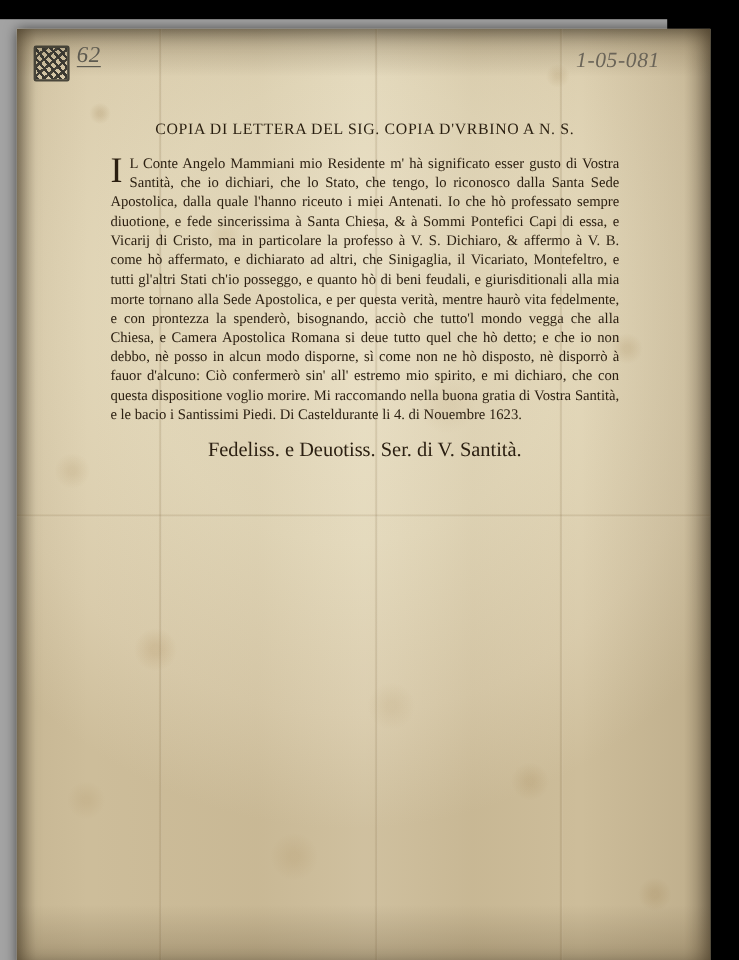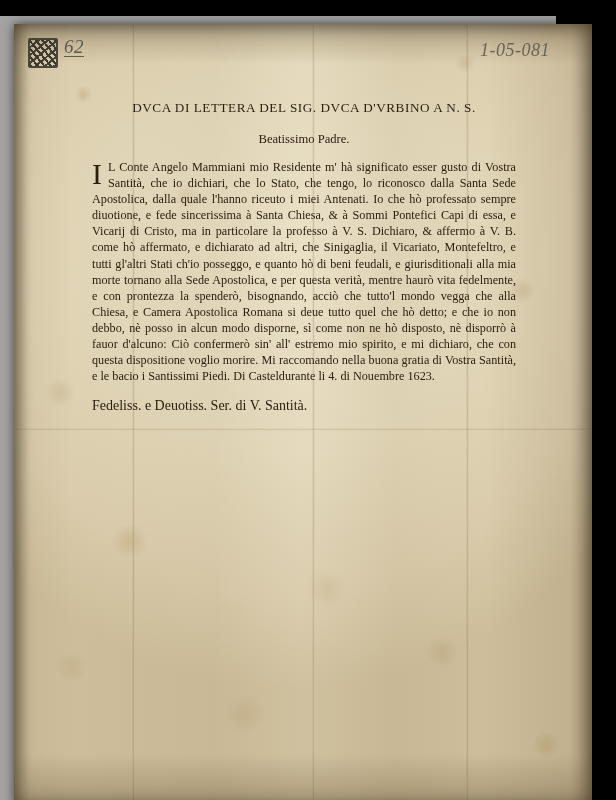--- a/index.html
+++ b/index.html
@@ -154,22 +154,22 @@
     font-size: 30px;
     line-height: 26px;
     padding: 2px 6px 0 0;
     color: #2a1e10;
     font-family: "Liberation Serif", serif;
   }
   .body p { margin: 0; }
 
   .signoff {
     margin-top: 14px;
-    text-align: left;
-    font-size: 14px;
+    text-align: center;
+    font-size: 17px;
     line-height: 16.5px;
     color: #2c2012;
   }
   .signoff .l2 { display: block; }
 
   
   .crease {
     position: absolute;
     top: 0;
     bottom: 0;
@@ -207,23 +207,22 @@
     <div class="stamp">
       <div class="stamp-ink"></div>
     </div>
 
     <div class="pencil pencil-num">62</div>
 
     <div class="pencil pencil-ref">1-05-081</div>
 
     <div class="doc">
 
-      <div class="doc-title">DVCA DI LETTERA DEL SIG. DVCA D'VRBINO A N. S.</div>
-
-      <div class="doc-salutation">Beatissimo Padre.</div>
+      <div class="doc-title">COPIA DI LETTERA DEL SIG. COPIA D'VRBINO A N. S.</div>
+
 
       <div class="body">
         <span class="dropcap">I</span>
         <p>L Conte Angelo Mammiani mio Residente m' hà significato esser gusto di Vostra Santità, che io dichiari, che lo Stato, che tengo, lo riconosco dalla Santa Sede Apostolica, dalla quale l'hanno riceuto i miei Antenati. Io che hò professato sempre diuotione, e fede sincerissima à Santa Chiesa, &amp; à Sommi Pontefici Capi di essa, e Vicarij di Cristo, ma in particolare la professo à V. S. Dichiaro, &amp; affermo à V. B. come hò affermato, e dichiarato ad altri, che Sinigaglia, il Vicariato, Montefeltro, e tutti gl'altri Stati ch'io posseggo, e quanto hò di beni feudali, e giurisditionali alla mia morte tornano alla Sede Apostolica, e per questa verità, mentre haurò vita fedelmente, e con prontezza la spenderò, bisognando, acciò che tutto'l mondo vegga che alla Chiesa, e Camera Apostolica Romana si deue tutto quel che hò detto; e che io non debbo, nè posso in alcun modo disporne, sì come non ne hò disposto, nè disporrò à fauor d'alcuno: Ciò confermerò sin' all' estremo mio spirito, e mi dichiaro, che con questa dispositione voglio morire. Mi raccomando nella buona gratia di Vostra Santità, e le bacio i Santissimi Piedi. Di Casteldurante li 4. di Nouembre 1623.</p>
       </div>
 
       <div class="signoff">
         <span class="l1">Fedeliss. e Deuotiss. Ser. di V. Santità.</span>
       </div>
 

